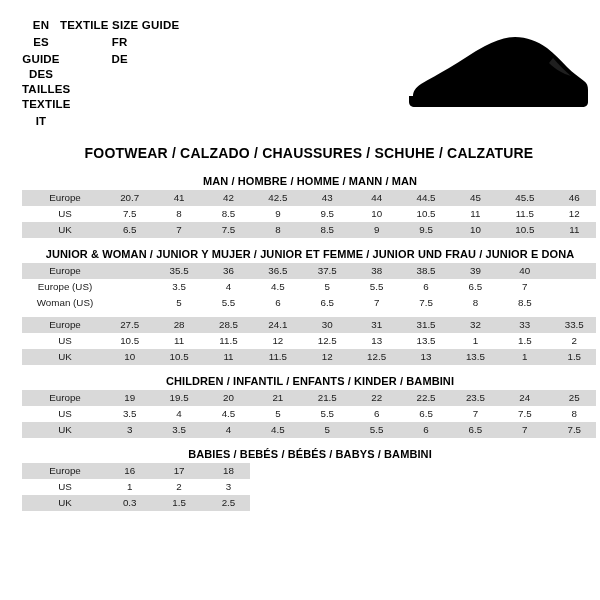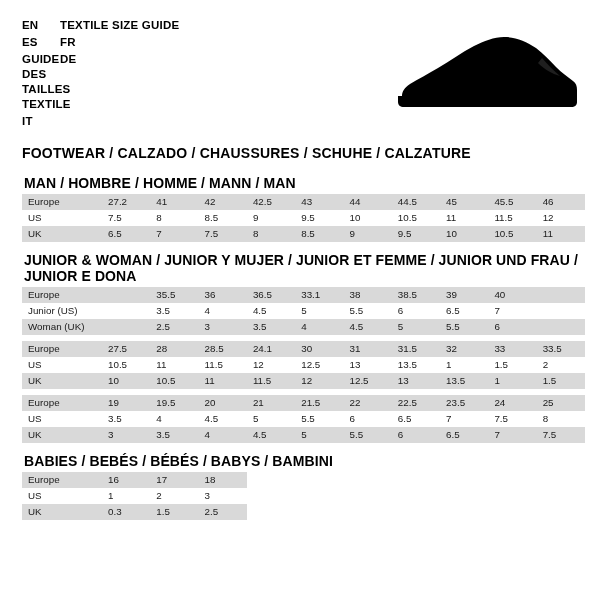--- a/index.html
+++ b/index.html
@@ -13,21 +13,22 @@
     font-family: "Liberation Sans", sans-serif;
     color: #000000;
     position: relative;
     overflow: hidden;
   }
   .page {
     position: relative;
     width: 600px;
     height: 600px;
     box-sizing: border-box;
-    padding: 18px 15px 0 22px;
+    padding: 18px 4px 0 22px;
+    text-align: center;
   }
 
   
   .header {
     display: flex;
     align-items: flex-start;
     justify-content: space-between;
   }
   .lang-block {
     display: grid;
@@ -55,21 +56,21 @@
     font-size: 14px;
     font-weight: bold;
     letter-spacing: 0.2px;
   }
 
   
   .section {
     margin-top: 0;
   }
   .section-title {
-    font-size: 14px;
+    font-size: 11px;
     font-weight: bold;
     letter-spacing: 0.1px;
     padding: 4px 0 3px 2px;
   }
   table {
     border-collapse: collapse;
     width: 100%;
     table-layout: fixed;
   }
   td {
@@ -118,21 +119,21 @@
   <div class="footwear-line">FOOTWEAR / CALZADO / CHAUSSURES / SCHUHE / CALZATURE</div>
 
   <div class="gap"></div>
 
   <div class="section">
     <div class="section-title">MAN / HOMBRE / HOMME / MANN / MAN</div>
     <table>
       <tbody>
           <tr class="shaded">
         <td class="label">Europe</td>
-        <td>27.2</td>
+        <td>20.7</td>
         <td>41</td>
         <td>42</td>
         <td>42.5</td>
         <td>43</td>
         <td>44</td>
         <td>44.5</td>
         <td>45</td>
         <td>45.5</td>
         <td>46</td>
       </tr>
@@ -171,51 +172,51 @@
   <div class="section">
     <div class="section-title">JUNIOR &amp; WOMAN / JUNIOR Y MUJER / JUNIOR ET FEMME / JUNIOR UND FRAU / JUNIOR E DONA</div>
     <table>
       <tbody>
           <tr class="shaded">
         <td class="label">Europe</td>
         <td></td>
         <td>35.5</td>
         <td>36</td>
         <td>36.5</td>
-        <td>33.1</td>
+        <td>37.5</td>
         <td>38</td>
         <td>38.5</td>
         <td>39</td>
         <td>40</td>
         <td></td>
       </tr>
       <tr class="plain">
-        <td class="label">Junior (US)</td>
+        <td class="label">Europe (US)</td>
         <td></td>
         <td>3.5</td>
         <td>4</td>
         <td>4.5</td>
         <td>5</td>
         <td>5.5</td>
         <td>6</td>
         <td>6.5</td>
         <td>7</td>
         <td></td>
       </tr>
-      <tr class="shaded">
-        <td class="label">Woman (UK)</td>
-        <td></td>
-        <td>2.5</td>
-        <td>3</td>
-        <td>3.5</td>
-        <td>4</td>
-        <td>4.5</td>
+      <tr class="plain">
+        <td class="label">Woman (US)</td>
+        <td></td>
         <td>5</td>
         <td>5.5</td>
         <td>6</td>
+        <td>6.5</td>
+        <td>7</td>
+        <td>7.5</td>
+        <td>8</td>
+        <td>8.5</td>
         <td></td>
       </tr>
     </tbody>
       </table>
   </div>
 
   <div class="gap-small"></div>
 
   <div class="section">
     <table>
@@ -259,20 +260,21 @@
         <td>1</td>
         <td>1.5</td>
       </tr>
     </tbody>
       </table>
   </div>
 
   <div class="gap-small"></div>
 
   <div class="section">
+    <div class="section-title">CHILDREN / INFANTIL / ENFANTS / KINDER / BAMBINI</div>
     <table>
       <tbody>
           <tr class="shaded">
         <td class="label">Europe</td>
         <td>19</td>
         <td>19.5</td>
         <td>20</td>
         <td>21</td>
         <td>21.5</td>
         <td>22</td>

